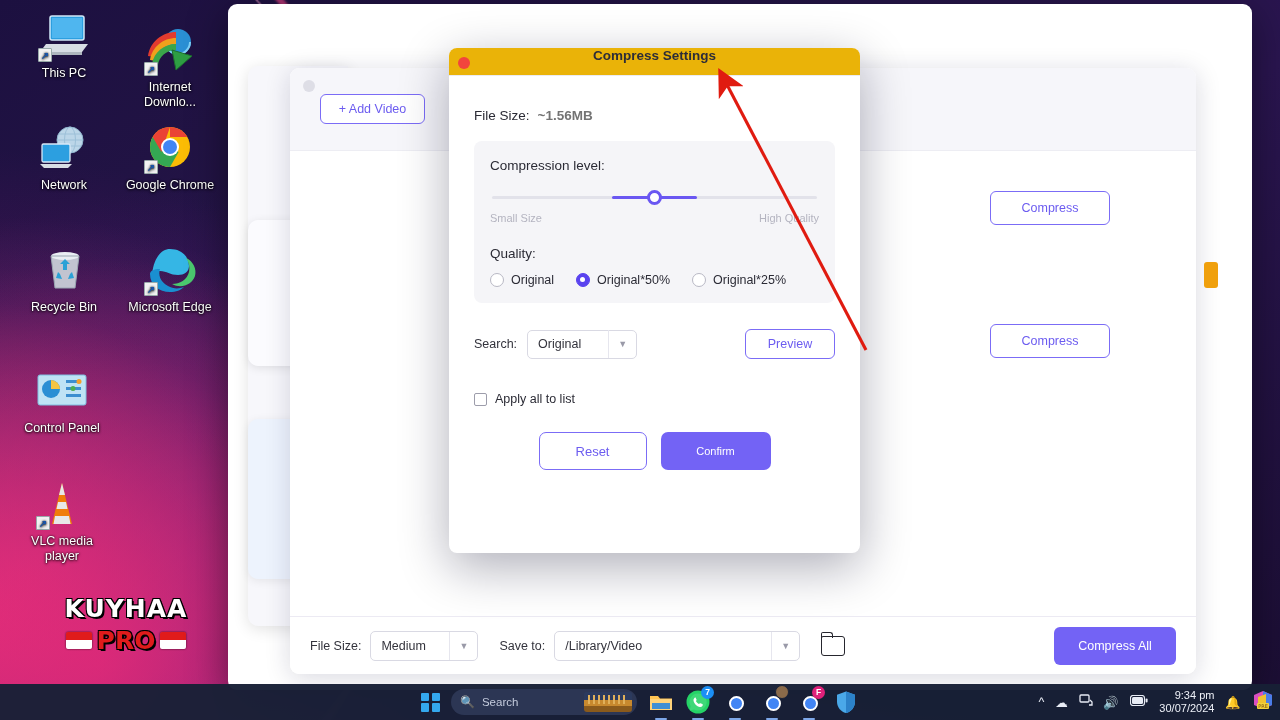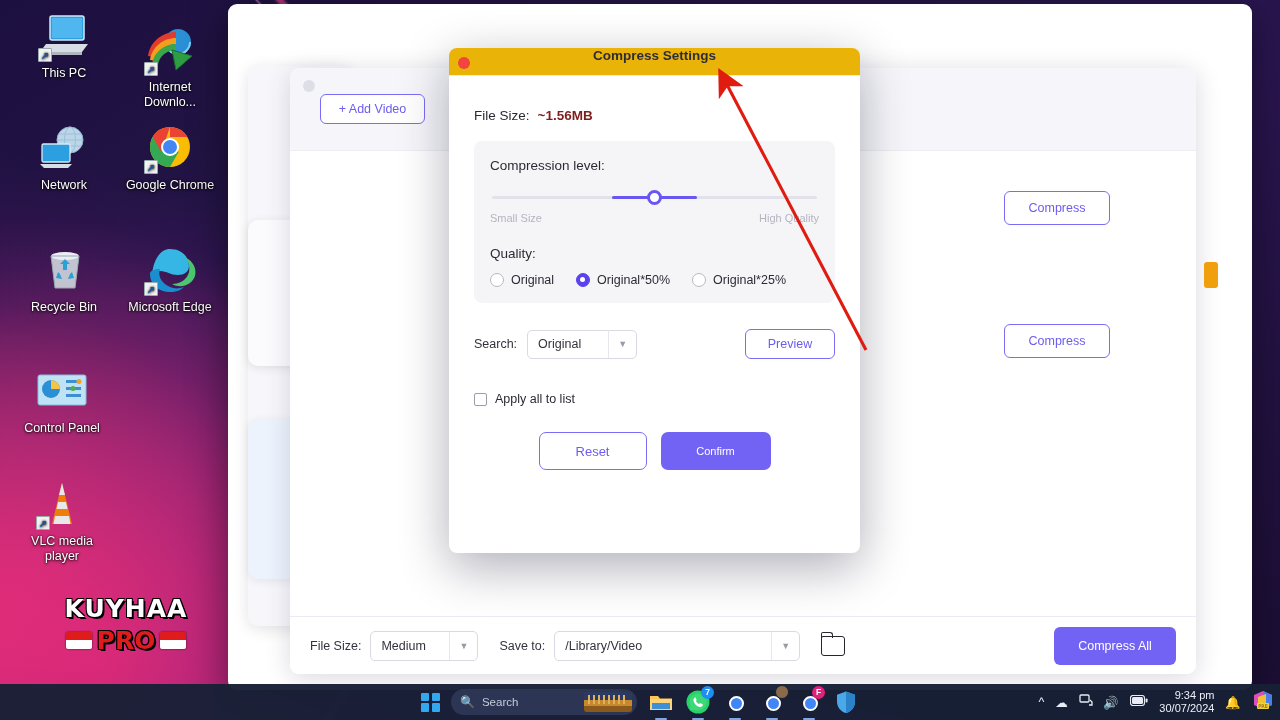--- a/index.html
+++ b/index.html
@@ -170,21 +170,21 @@
   .thumb.crowd::after {
     content:""; position:absolute; left:4%; top:56%; width:92%; height:30%;
     background: radial-gradient(circle at 12% 60%, #271c14 16%, transparent 17%),
                 radial-gradient(circle at 34% 45%, #1d1410 14%, transparent 15%),
                 radial-gradient(circle at 55% 62%, #3e3026 18%, transparent 19%),
                 radial-gradient(circle at 78% 48%, #2b2118 15%, transparent 16%),
                 radial-gradient(circle at 92% 66%, #241a12 14%, transparent 15%);
   }
   .chevron-btn { color: #3a3a44; font-size: 17px; width: 22px; text-align: center; cursor: pointer; }
   .gear-btn { width: 22px; height: 22px; cursor: pointer; }
-  .compress-btn { width: 106px; height: 34px; }
+  .compress-btn { width: 120px; height: 34px; }
 
   #panel-bottom {
     position: absolute; left: 0; right: 0; bottom: 0; height: 58px;
     background: #fff; border-top: 1px solid #eceaf3;
     display: flex; align-items: center; padding: 0 20px; gap: 9px;
   }
   .lbl-sm { font-size: 12.5px; color: #33333c; }
   .select-box {
     height: 30px; border: 1px solid #d9d9e3; border-radius: 5px; background: #fff;
     display: flex; align-items: center; font-size: 12.5px; color: #33333c; cursor: pointer;
@@ -219,21 +219,21 @@
     display: flex; align-items: flex-start; justify-content: center; position: relative;
   }
   #dlg-title .txt { font-size: 13.5px; font-weight: bold; color: #2d2d38; }
   #dlg-close {
     position: absolute; left: 9px; top: 9px; width: 12px; height: 12px;
     border-radius: 50%; background: #f2453d; cursor: pointer;
   }
   #dlg-body { padding: 20px 25px 0; }
   #filesize-row { display: flex; align-items: baseline; gap: 8px; margin: 12px 0 18px; }
   #filesize-row .k { font-size: 13.5px; color: #2b2b35; }
-  #filesize-row .v { font-size: 13.5px; font-weight: bold; color: #7f1d1d; }
+  #filesize-row .v { font-size: 13.5px; font-weight: bold; color: #737373; }
 
   #grey-box { background: #f5f5f8; border-radius: 8px; padding: 17px 16px 16px; }
   .sec-title { font-size: 13.5px; color: #2b2b35; margin-bottom: 17px; }
   #slider-wrap { position: relative; height: 14px; margin: 0 2px; }
   #track { position: absolute; left: 0; right: 0; top: 6px; height: 3px; background: #e2e2ea; border-radius: 2px; }
   #track-active { position: absolute; left: 37%; width: 26%; top: 6px; height: 3px; background: #6a57f2; border-radius: 2px; }
   #thumbk {
     position: absolute; left: 50%; top: 0; width: 15px; height: 15px; margin-left: -7.5px;
     border-radius: 50%; background: #fff; border: 3px solid #6a57f2; cursor: pointer;
   }

